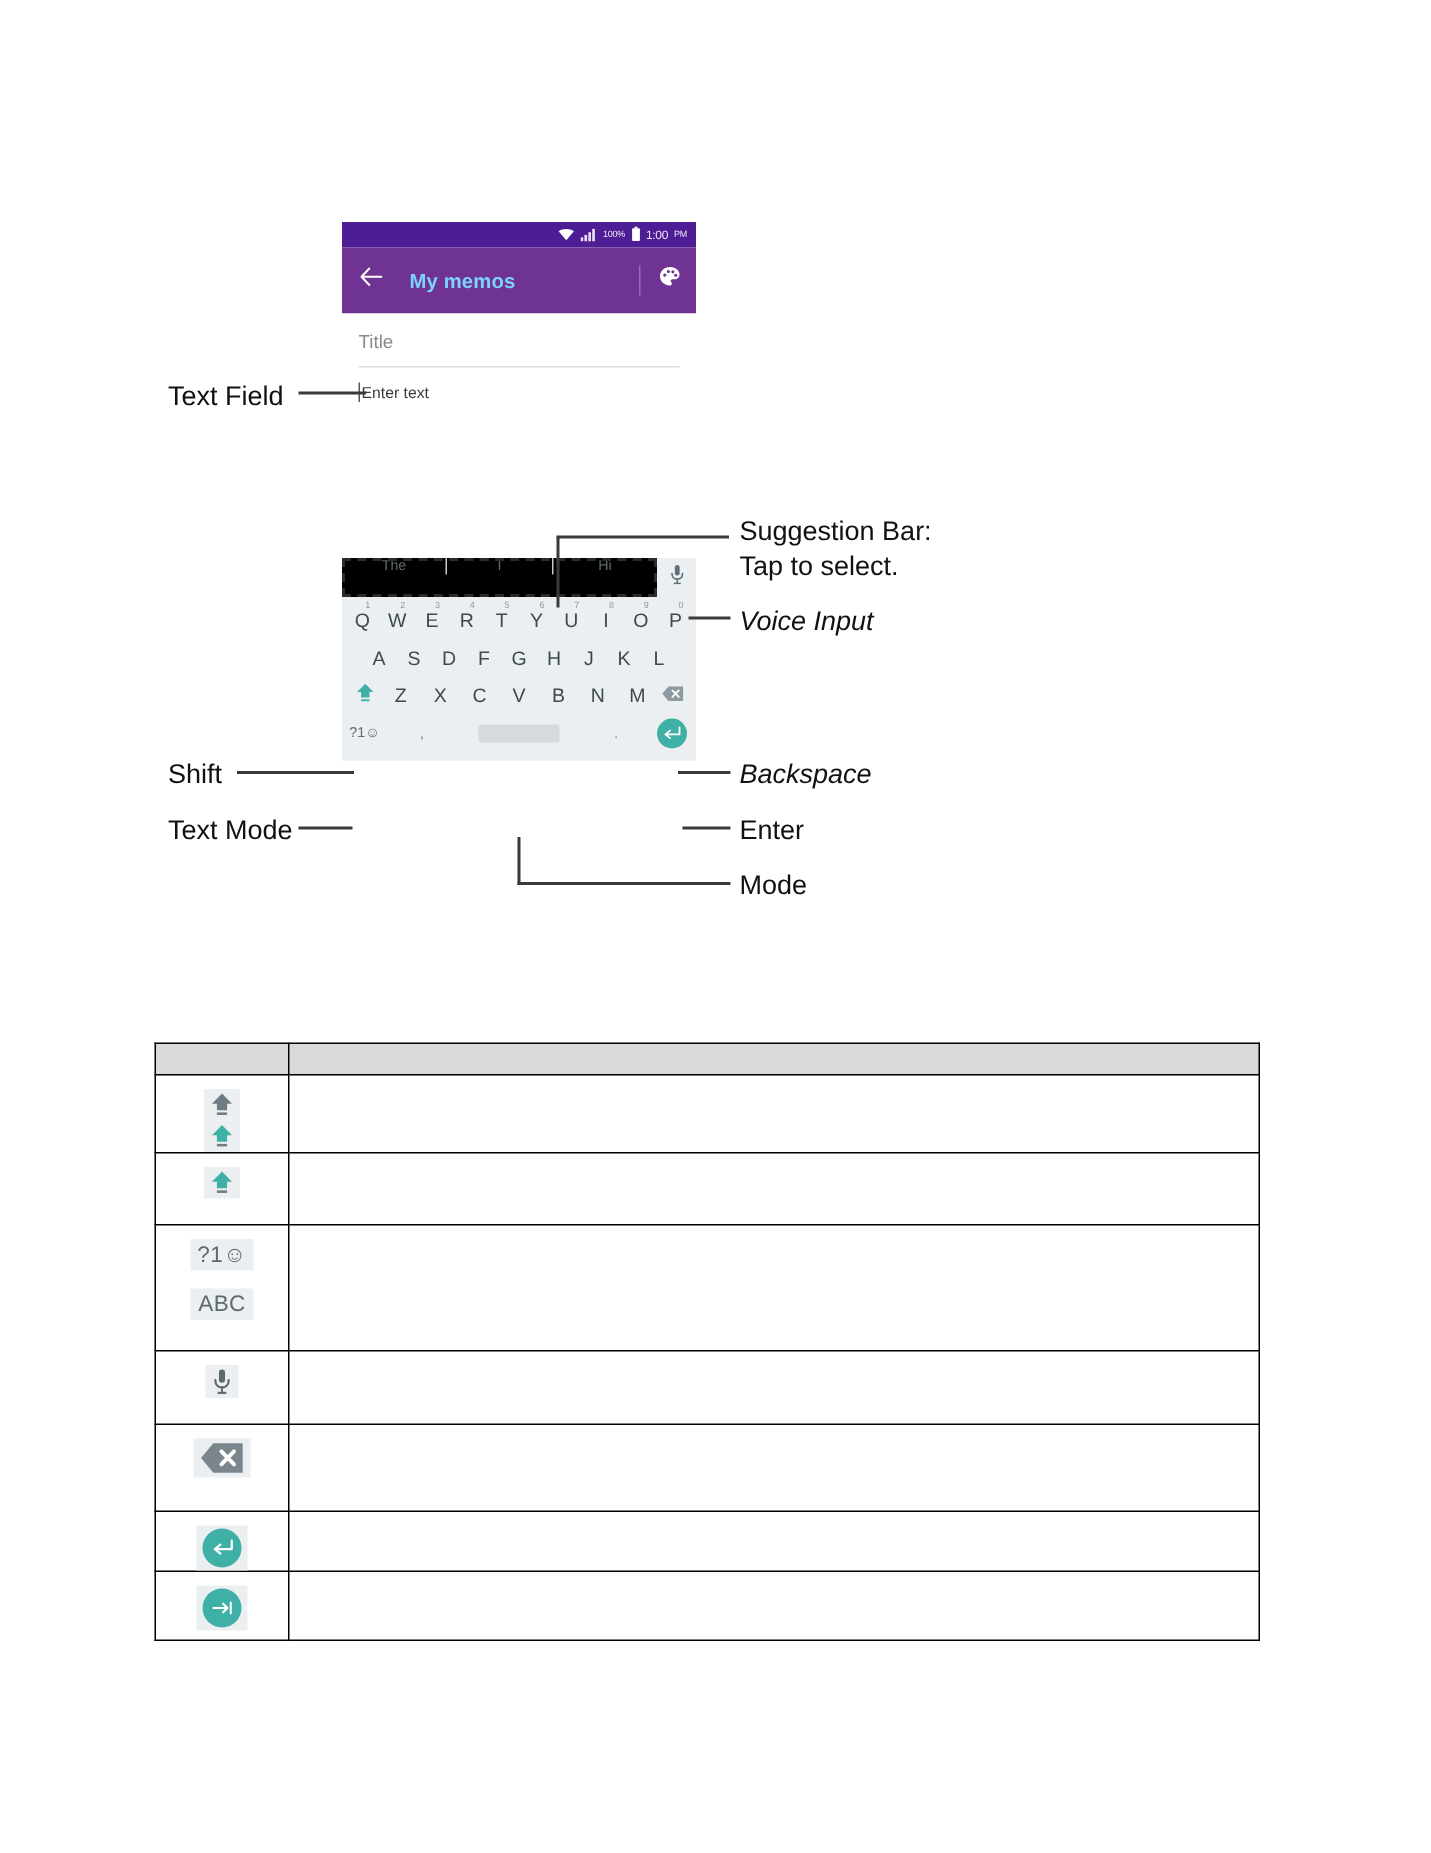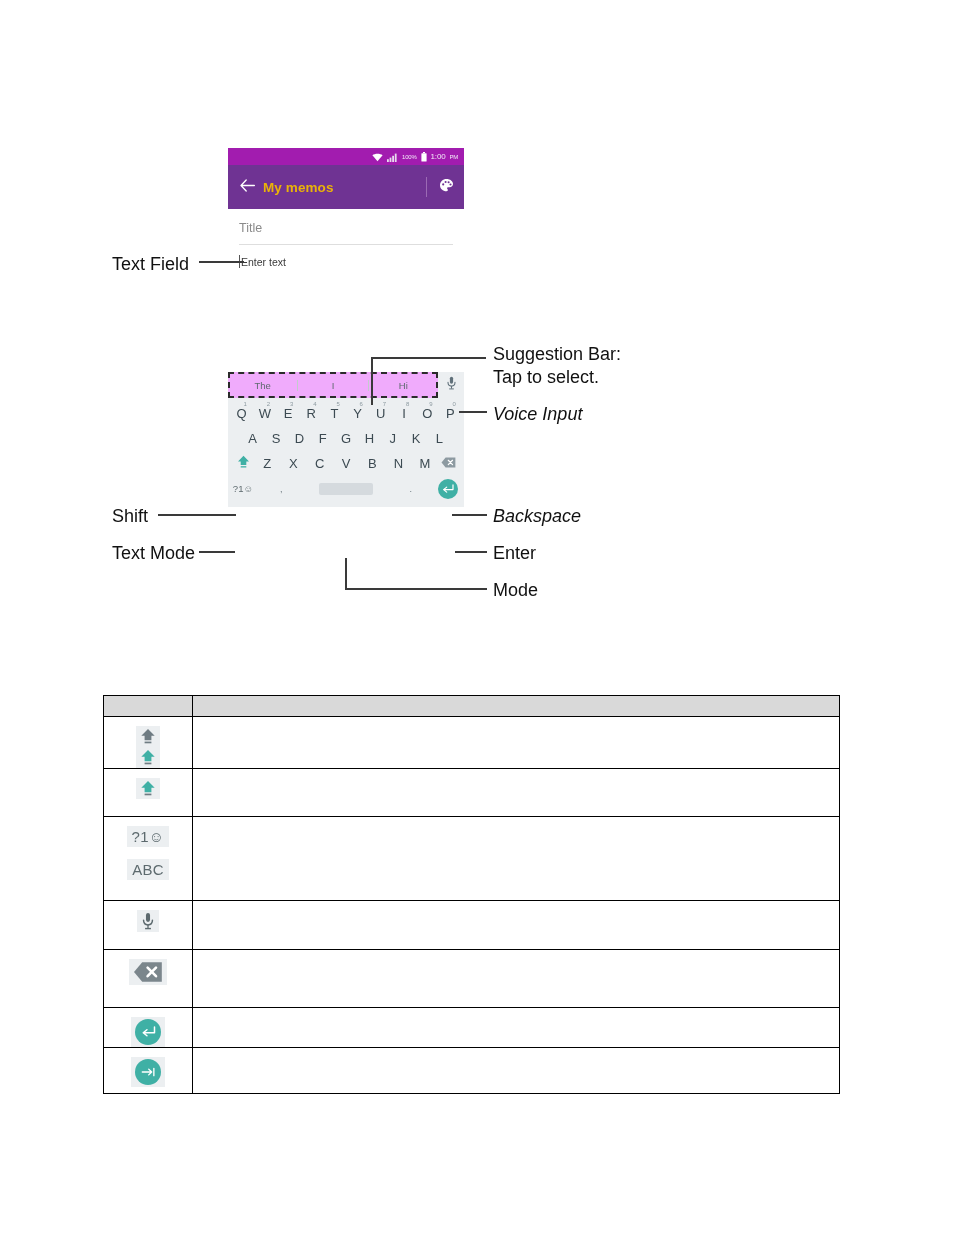--- a/index.html
+++ b/index.html
@@ -17,21 +17,21 @@
 
   
   #phone-top {
     position: absolute;
     left: 228px;
     top: 148px;
     width: 236px;
   }
   .status-bar {
     height: 17px;
-    background: #a21caf;
+    background: #4c1d95;
     display: flex;
     align-items: center;
     justify-content: flex-end;
     padding-right: 6px;
     box-sizing: border-box;
     gap: 4px;
   }
   .status-bar .sb-text {
     color: #f2e9f7;
     font-size: 8px;
@@ -45,24 +45,24 @@
 
   .app-bar {
     height: 44px;
     background: #6F3393;
     display: flex;
     align-items: center;
     padding: 0 10px 0 12px;
     box-sizing: border-box;
   }
   .app-bar-title {
-    color: #eab308;
+    color: #7dd3fc;
     font-size: 13.5px;
     font-weight: bold;
-    margin-left: 8px;
+    margin-left: 18px;
     flex: 1;
     letter-spacing: 0.1px;
   }
   .app-bar-divider {
     width: 1px;
     height: 20px;
     background: #9b6ab4;
     margin-right: 12px;
   }
 
@@ -139,22 +139,21 @@
 
   .suggest-wrap {
     display: flex;
     align-items: stretch;
     background: #eceff1;
     height: 26px;
   }
   .suggest-bar {
     flex: 1;
     display: flex;
-    align-items: center;
-    background: #f0abfc;
+    background: #000000;
     outline: 2px dashed #2b2b2b;
     outline-offset: -2px;
   }
   .suggest {
     flex: 1;
     text-align: center;
     font-size: 9.5px;
     color: #5d6a6e;
   }
   .suggest-sep {

